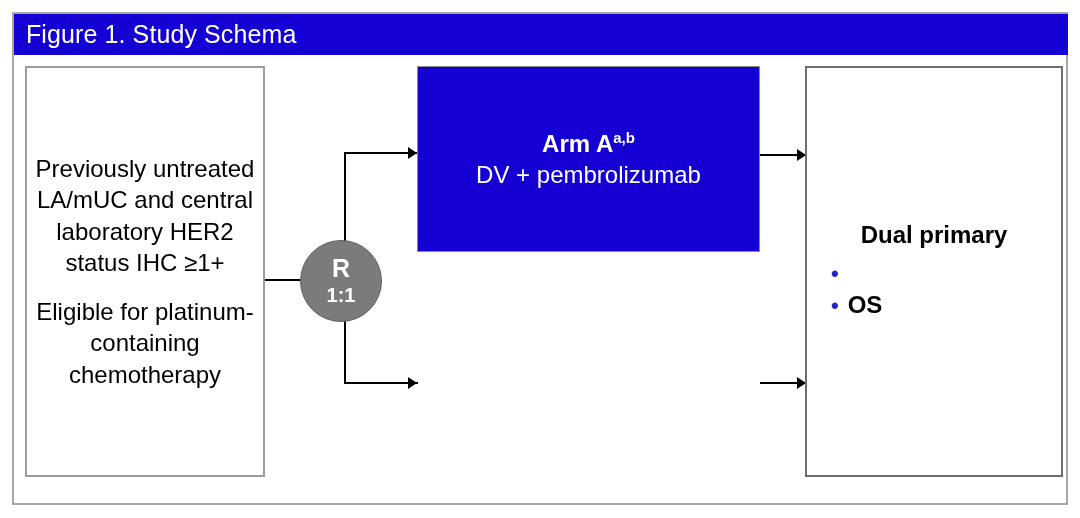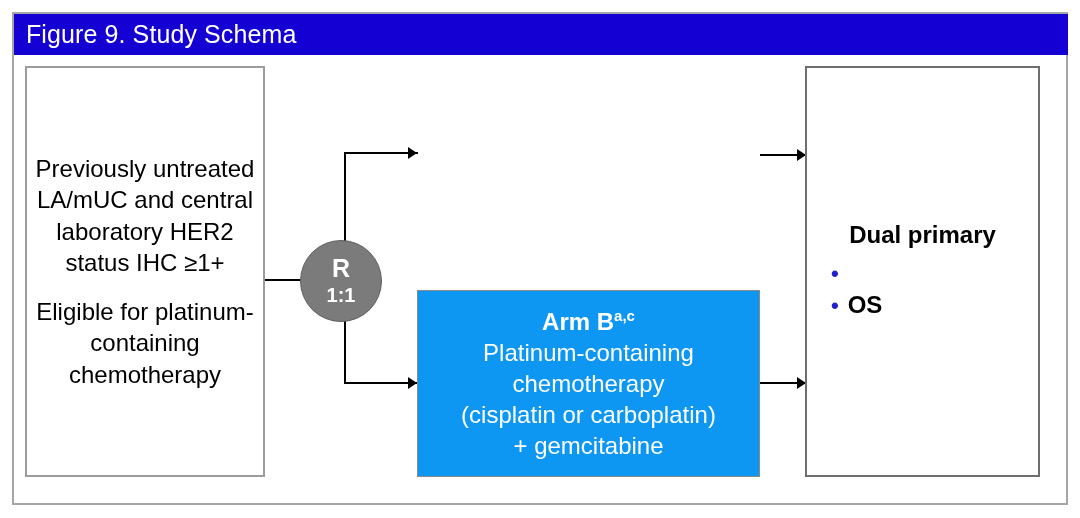--- a/index.html
+++ b/index.html
@@ -42,21 +42,21 @@
   .arm-a{left:417px;top:66px;width:343px;height:186px;background:#1500d3;
          border:1px solid #8a8a8a;}
   .arm-b{left:417px;top:290px;width:343px;height:187px;background:#0d96f2;
          border:1px solid #8a8a8a;}
   .arm-head{font-size:24px;font-weight:bold;line-height:30px;}
   .arm-head sup{font-size:15px;vertical-align:super;line-height:0;font-weight:bold;}
   .arm-body{font-size:24px;line-height:31px;font-weight:normal;}
 
   
   .endpoints-box{
-    left:805px;top:66px;width:235px;height:411px;
+    left:805px;top:66px;width:258px;height:411px;
     border:2px solid #6e6e6e;background:#ffffff;
     flex-direction:column;justify-content:center;padding:2px 8px;
   }
   .endpoints-title{color:#000000;font-size:24px;font-weight:bold;
                    line-height:29px;text-align:center;}
   .endpoints-list{margin-top:14px;align-self:stretch;padding-left:16px;}
   .endpoint-item{display:flex;align-items:baseline;gap:9px;
                  font-size:24px;font-weight:bold;color:#000000;
                  line-height:39px;text-align:left;}
   .endpoint-item .bullet{color:#2222cc;font-size:22px;line-height:1;}
@@ -97,21 +97,21 @@
   .ah-end-b{left:797px;top:377px;}
 </style>
 </head>
 <body>
 
 <div id="figure">
 
   <div class="outer-frame"></div>
 
   <div class="title-bar">
-    <span class="title-text">Figure 9. Study Schema</span>
+    <span class="title-text">Figure 1. Study Schema</span>
   </div>
 
   <div class="box elig-box">
     <div class="para p1">Previously untreated LA/mUC and central laboratory HER2 status IHC ≥1+</div>
     <div class="para p2">Eligible for platinum-containing chemotherapy</div>
   </div>
 
   <div class="conn h-line c-elig-to-r"></div>
 
   <div class="rand-circle">
@@ -120,30 +120,27 @@
   </div>
 
   <div class="conn v-line c-r-up"></div>
   <div class="conn h-line c-up-to-a"></div>
   <div class="arrow-head ah-a"></div>
 
   <div class="conn v-line c-r-down"></div>
   <div class="conn h-line c-down-to-b"></div>
   <div class="arrow-head ah-b"></div>
 
+  <div class="box arm-box arm-a">
+    <div class="arm-head">
+      <span>Arm A</span><sup>a,b</sup>
+    </div>
+    <div class="arm-body">DV + pembrolizumab</div>
+  </div>
 
-  <div class="box arm-box arm-b">
-    <div class="arm-head">
-      <span>Arm B</span><sup>a,c</sup>
-    </div>
-    <div class="arm-body">Platinum-containing</div>
-    <div class="arm-body">chemotherapy</div>
-    <div class="arm-body">(cisplatin or carboplatin)</div>
-    <div class="arm-body">+ gemcitabine</div>
-  </div>
 
   <div class="conn h-line c-a-to-end"></div>
   <div class="arrow-head ah-end-a"></div>
   <div class="conn h-line c-b-to-end"></div>
   <div class="arrow-head ah-end-b"></div>
 
   <div class="box endpoints-box">
     <div class="endpoints-title">
       <div>Dual primary</div>
     </div>

